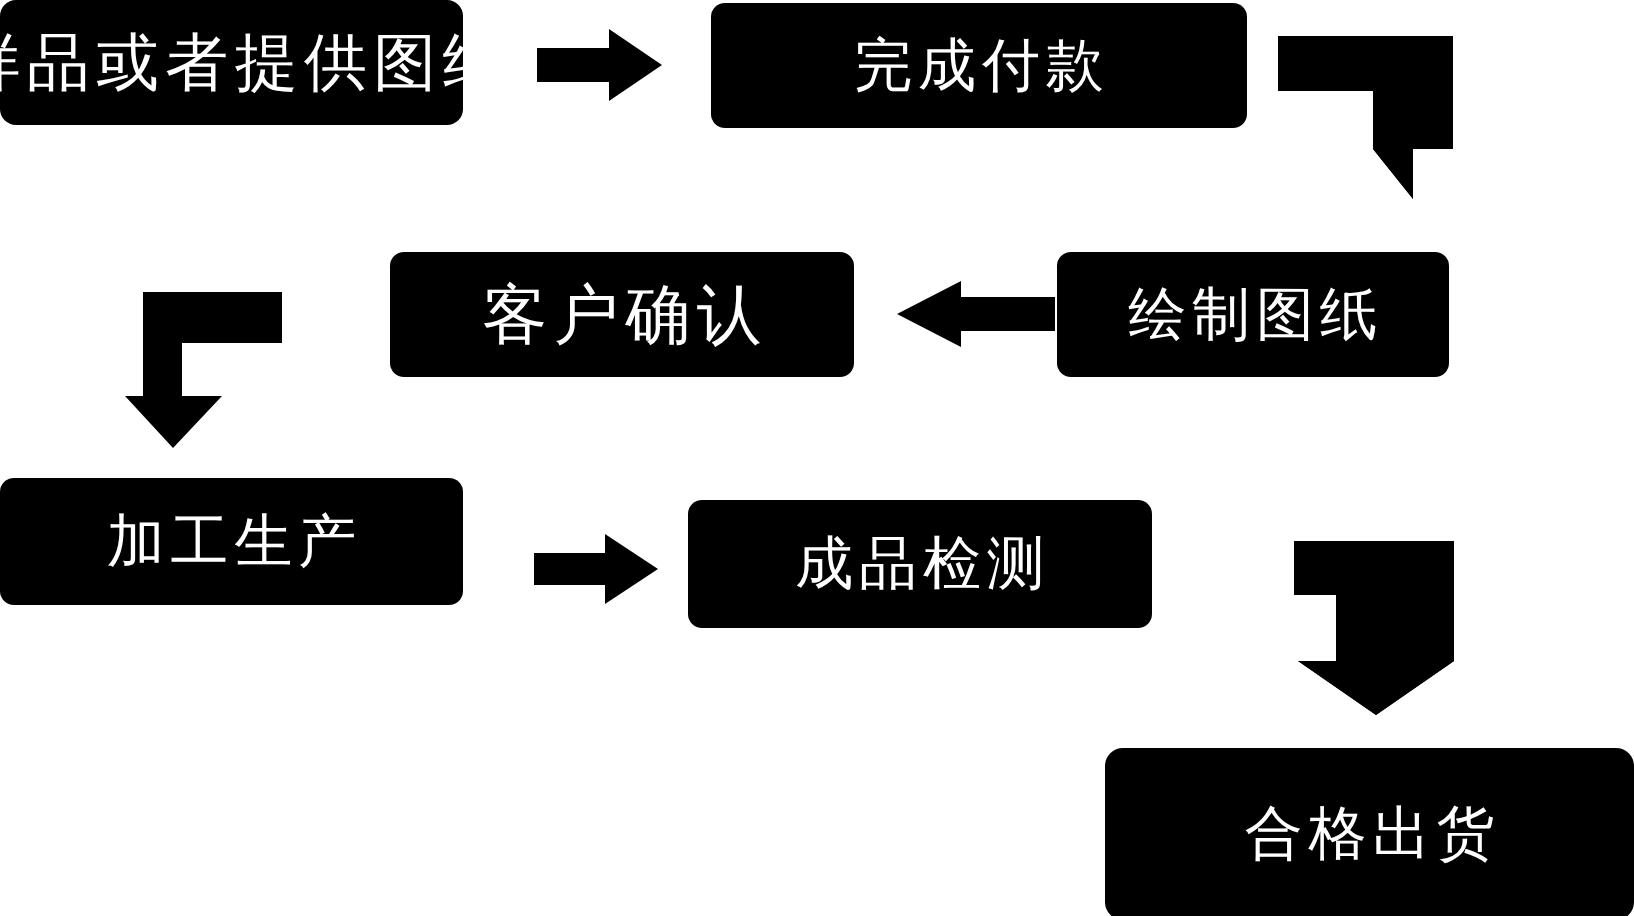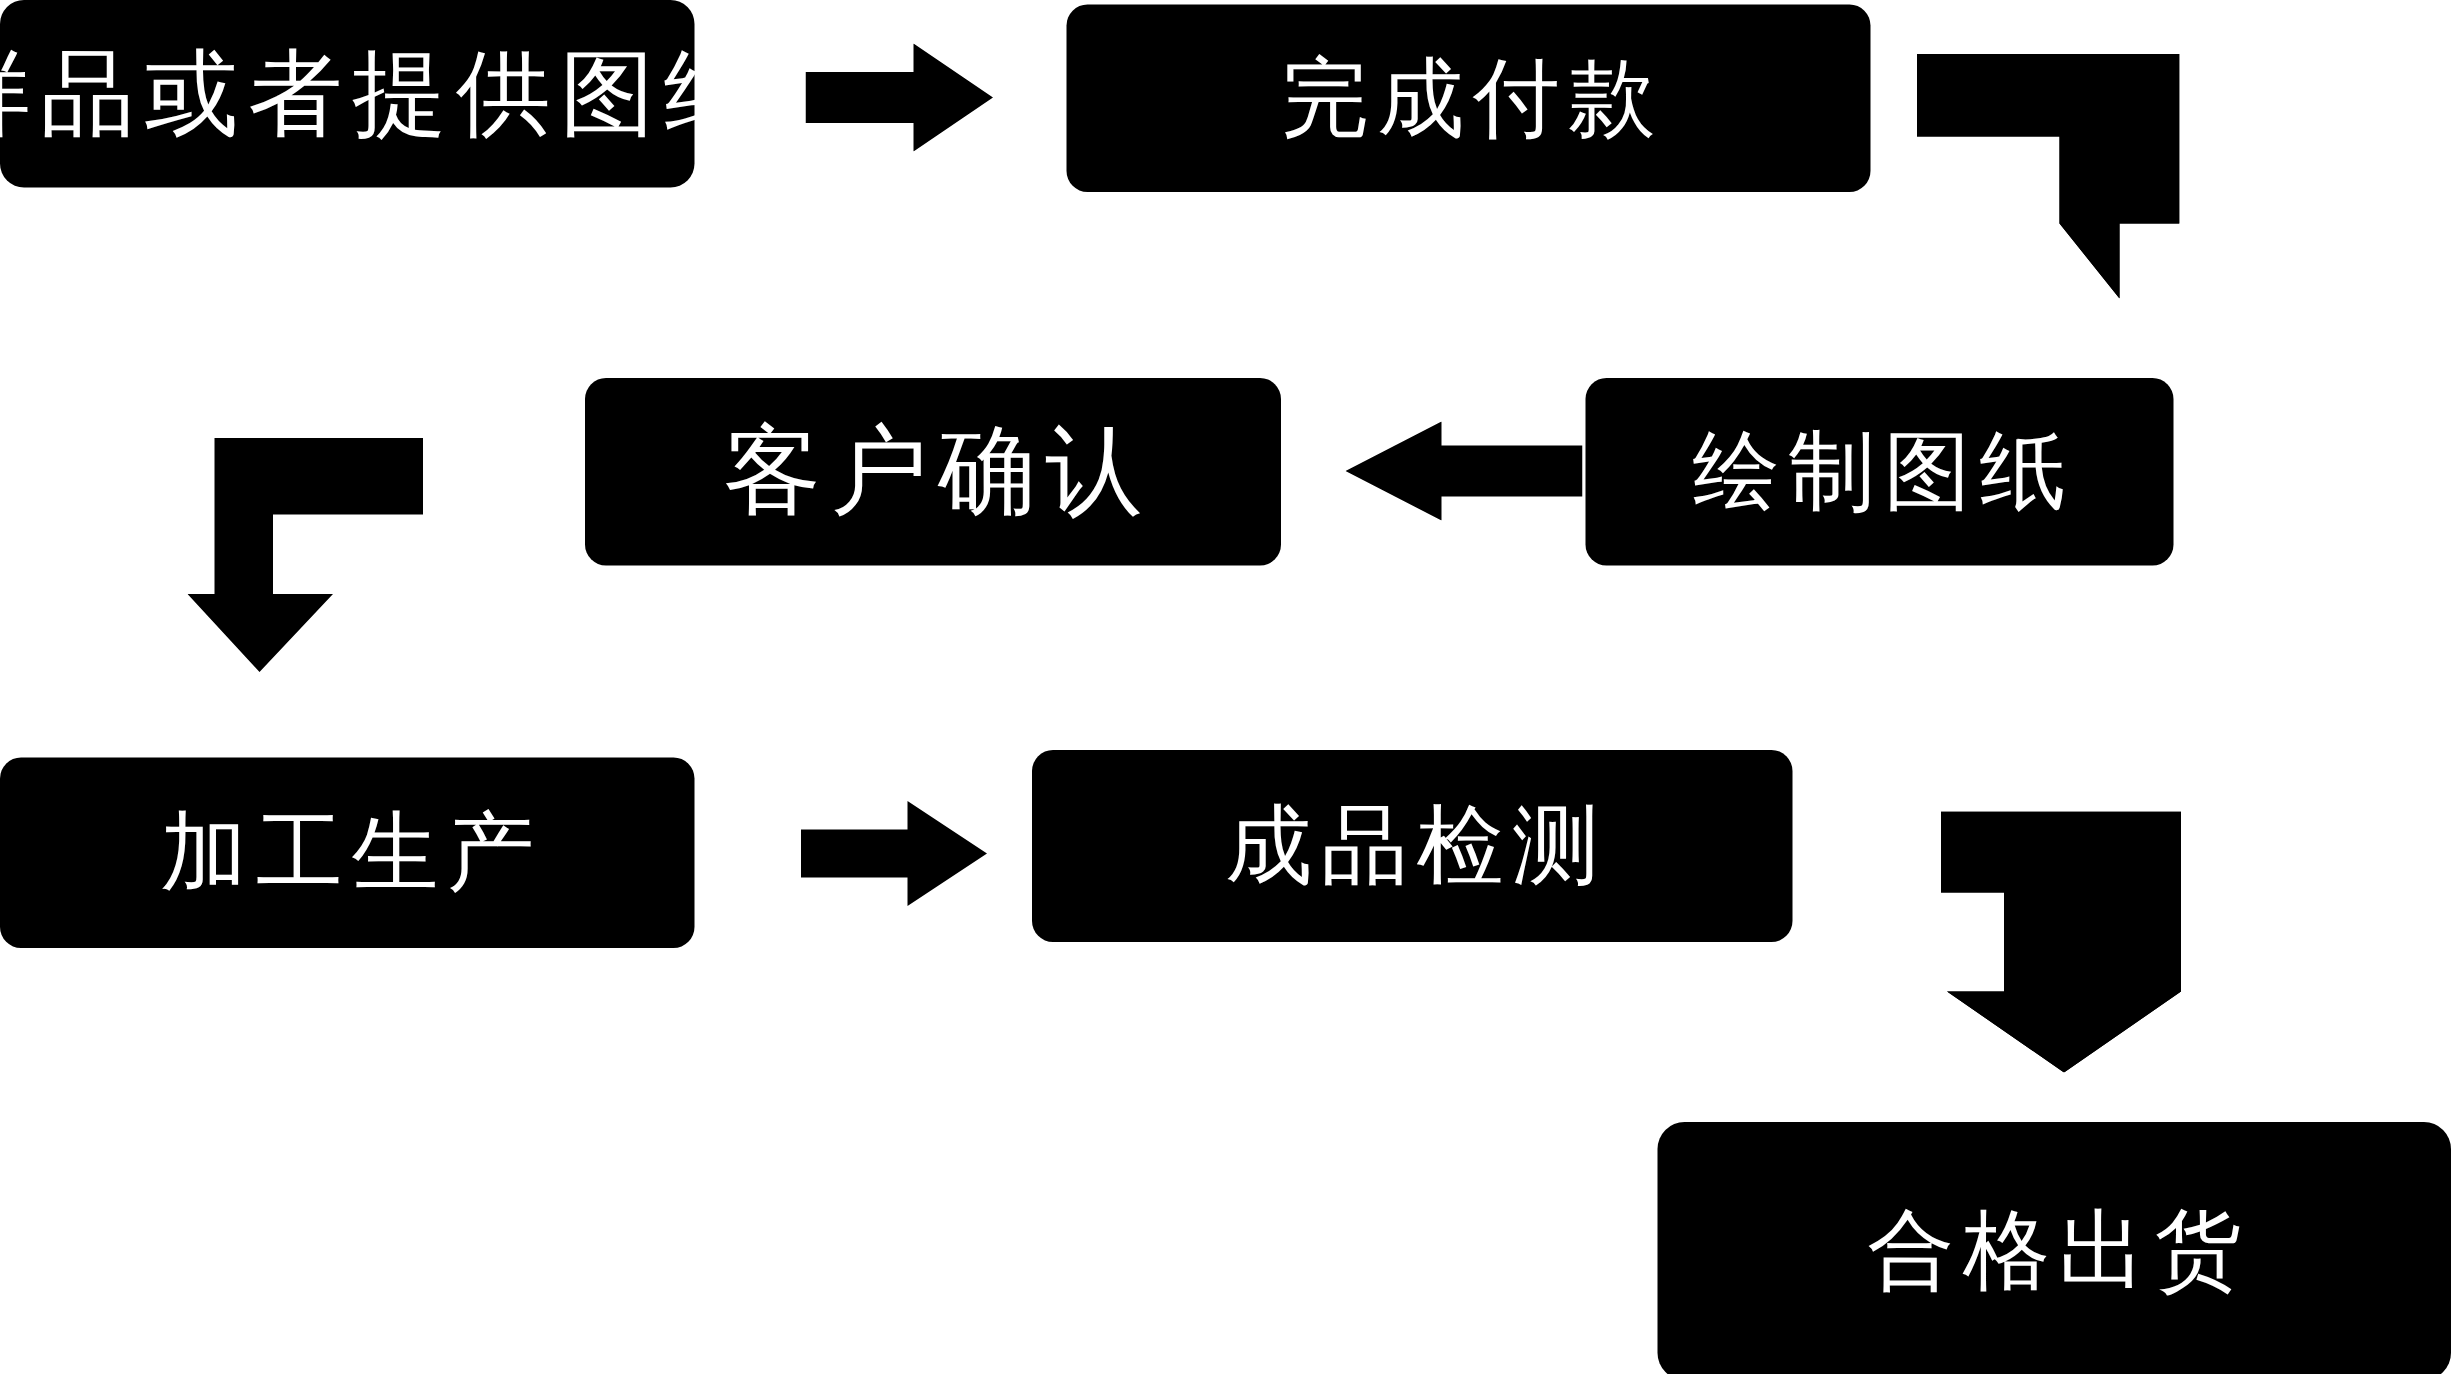--- a/index.html
+++ b/index.html
@@ -34,22 +34,22 @@
     font-weight: 400;
   }
   .node-label {
     display: block;
   }
   
   #node-sample      { left: 0px;    top: 0px;   width: 463px; height: 125px; font-size: 63px; border-radius: 16px; }
   #node-payment     { left: 711px;  top: 3px;   width: 536px; height: 125px; font-size: 58px; }
   #node-drawing     { left: 1057px; top: 252px; width: 392px; height: 125px; font-size: 58px; }
   #node-confirm     { left: 390px;  top: 252px; width: 464px; height: 125px; font-size: 65px; }
-  #node-production  { left: 0px;    top: 505px; width: 463px; height: 127px; font-size: 58px; }
-  #node-inspection  { left: 688px;  top: 500px; width: 507px; height: 128px; font-size: 58px; }
+  #node-production  { left: 0px;    top: 478px; width: 463px; height: 127px; font-size: 58px; }
+  #node-inspection  { left: 688px;  top: 500px; width: 464px; height: 128px; font-size: 58px; }
   #node-shipping    { left: 1105px; top: 748px; width: 529px; height: 172px; font-size: 58px; border-radius: 18px; }
 
   
   .arrow {
     position: absolute;
   }
   .arrow svg {
     display: block;
     width: 100%;
     height: 100%;

